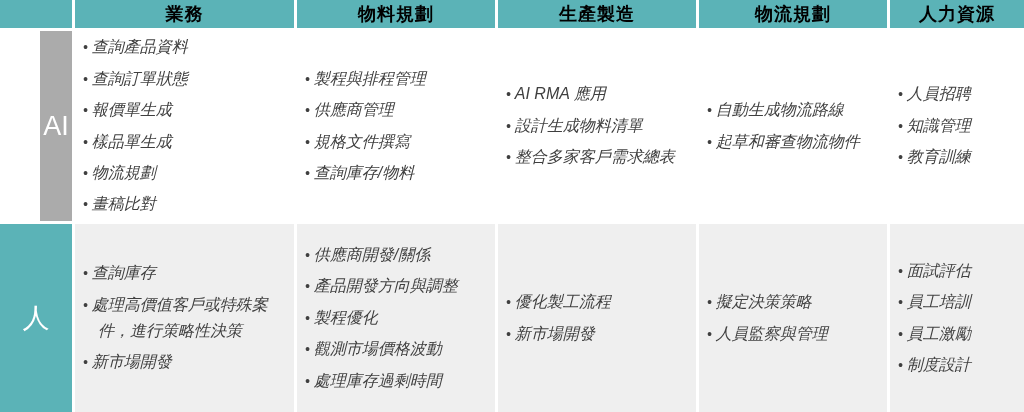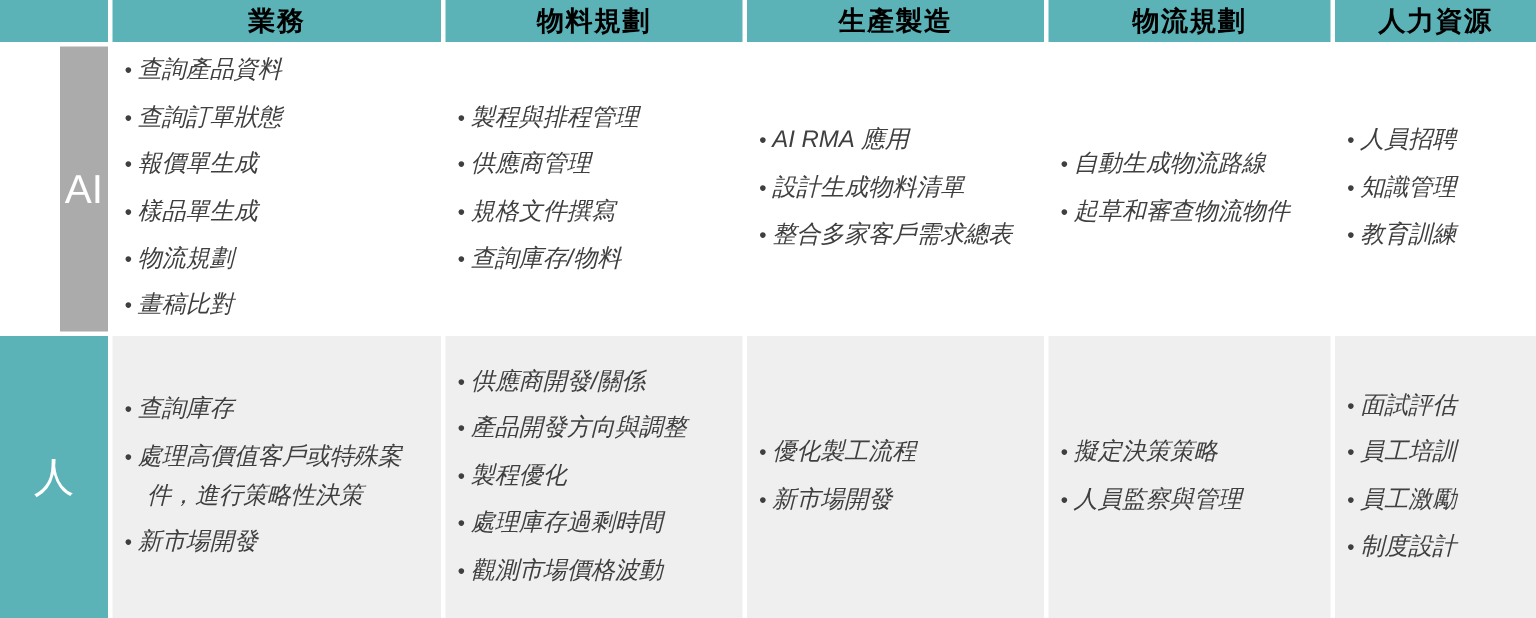--- a/index.html
+++ b/index.html
@@ -135,22 +135,22 @@
       <li>處理高價值客戶或特殊案件，進行策略性決策</li>
       <li>新市場開發</li>
     </ul>
   </div>
 
   <div class="cell row-human">
     <ul class="tasks">
       <li>供應商開發/關係</li>
       <li>產品開發方向與調整</li>
       <li>製程優化</li>
+      <li>觀測市場價格波動</li>
       <li>處理庫存過剩時間</li>
-      <li>觀測市場價格波動</li>
     </ul>
   </div>
 
   <div class="cell row-human">
     <ul class="tasks">
       <li>優化製工流程</li>
       <li>新市場開發</li>
     </ul>
   </div>
 

